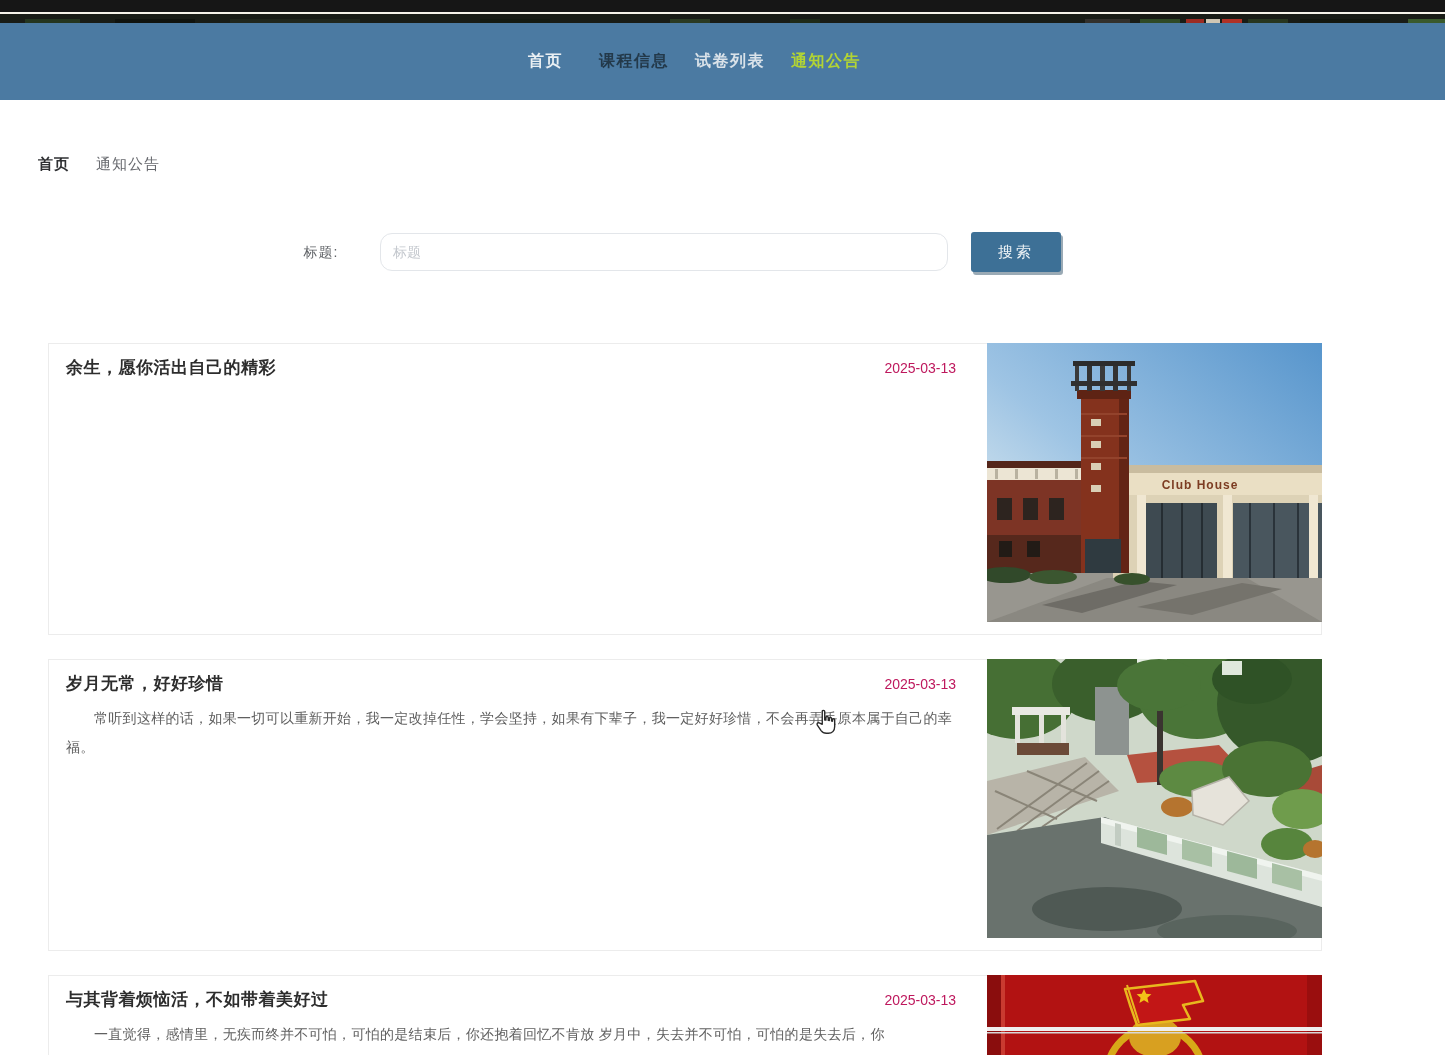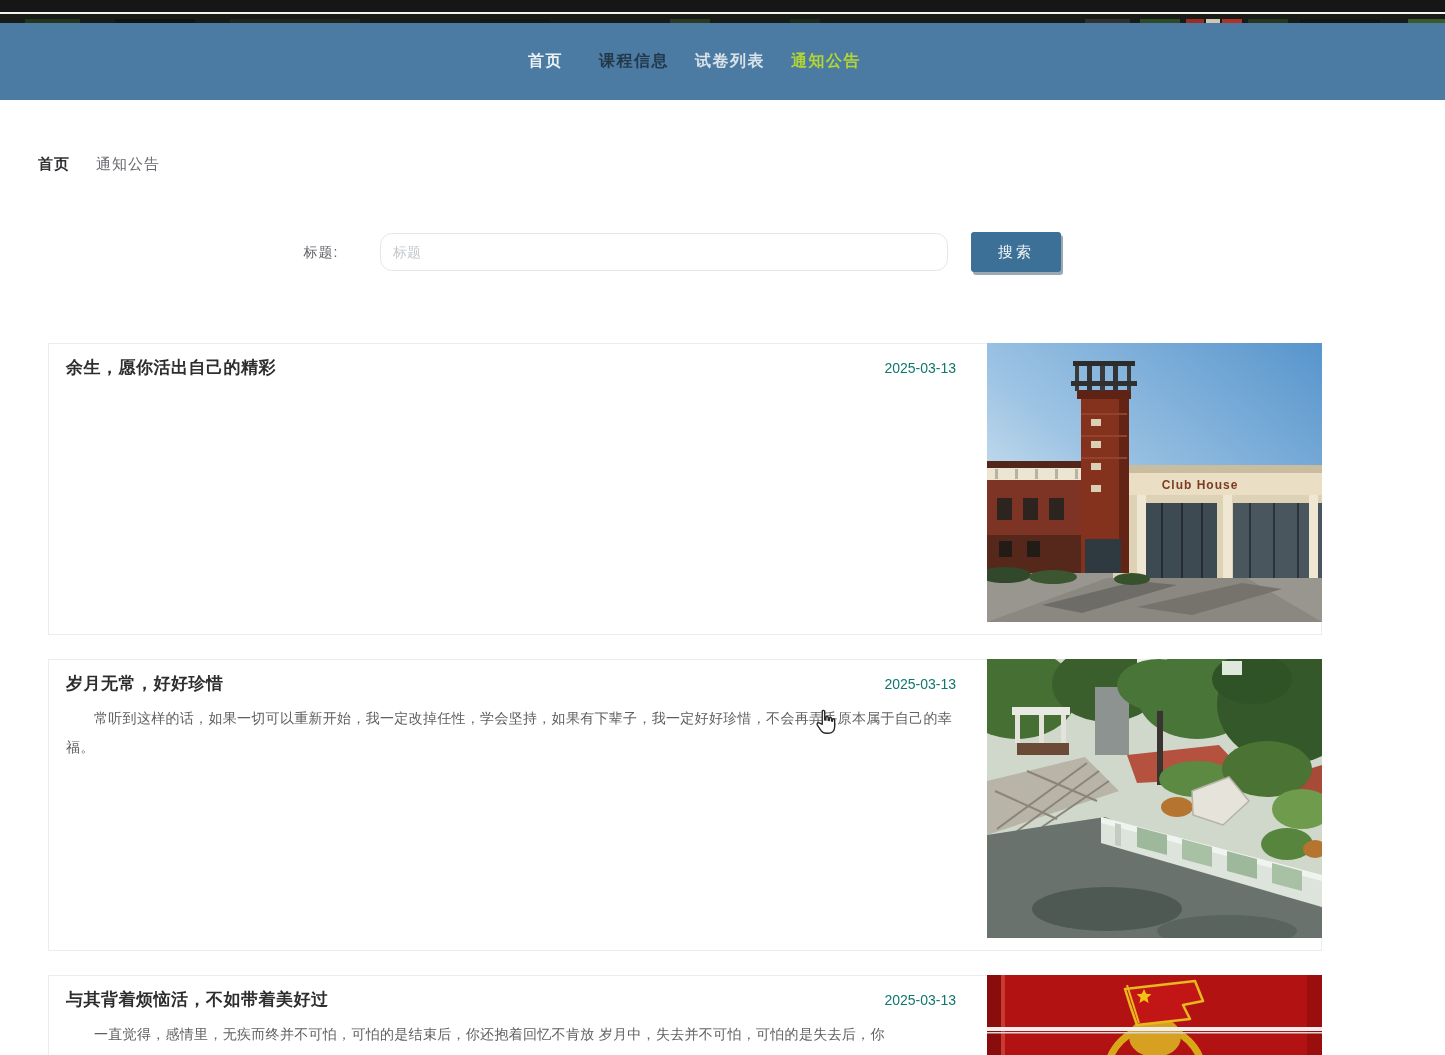--- a/index.html
+++ b/index.html
@@ -39,21 +39,21 @@
               box-shadow:2px 3px 0 rgba(31,66,92,.45);cursor:pointer;font-family:inherit;}
 
   
   .cards{position:absolute;left:48px;top:343px;width:1274px;}
   .card{position:relative;width:1274px;height:292px;background:#fff;border:1px solid #ececec;
         box-sizing:border-box;margin-bottom:24px;}
   .card-img{position:absolute;right:-1px;top:-1px;width:335px;height:279px;display:block;cursor:pointer;}
   .card-head{position:absolute;left:17px;top:12px;width:890px;display:flex;
              justify-content:space-between;align-items:center;}
   .card-title{font-size:17px;font-weight:700;color:#2d2d2d;letter-spacing:.5px;cursor:pointer;}
-  .card-date{font-size:14px;color:#0f766e;}
+  .card-date{font-size:14px;color:#be185d;}
   .card-body{position:absolute;left:17px;top:44px;width:890px;font-size:14px;line-height:29px;
              color:#606060;text-indent:2em;letter-spacing:.3px;}
 
   .cursor{position:absolute;left:813px;top:708px;width:26px;height:30px;z-index:60;pointer-events:none;}
 </style>
 </head>
 <body>
 
 <div class="page">
 

